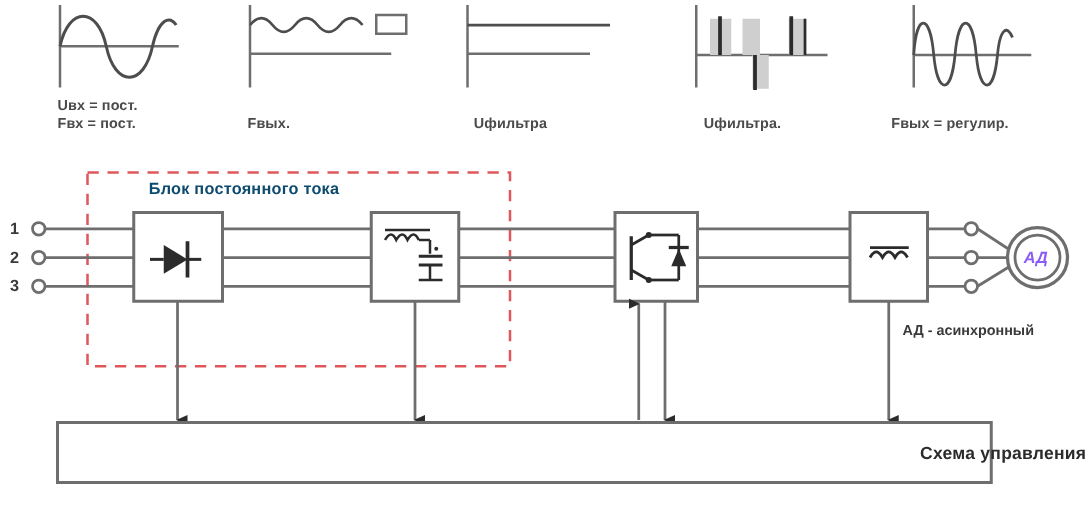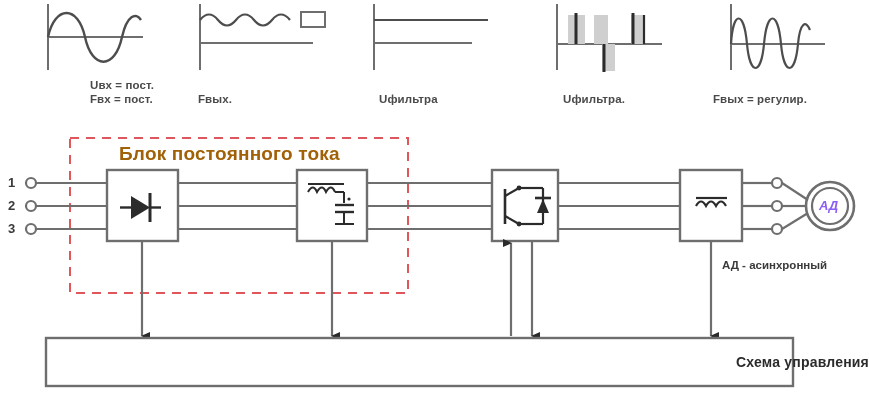--- a/index.html
+++ b/index.html
@@ -8,21 +8,21 @@
     font-family:"Liberation Sans","DejaVu Sans",sans-serif;
     color:#2b2b2b;
   }
   #stage{position:absolute;left:0;top:0;width:869px;height:408px;}
   svg.layer{position:absolute;left:0;top:0;width:869px;height:408px;overflow:visible;}
   .wf-label{
     position:absolute;font-size:11.5px;font-weight:bold;color:#4a4a4a;
     letter-spacing:.1px;white-space:nowrap;line-height:14px;text-align:center;
   }
   .blk-label{
-    position:absolute;font-size:19px;font-weight:bold;color:#a16207;
+    position:absolute;font-size:13px;font-weight:bold;color:#0c4a6e;
     white-space:nowrap;letter-spacing:.2px;
   }
   .legend-label{
     position:absolute;font-size:11.5px;font-weight:bold;color:#3a3a3a;
     text-align:center;line-height:15px;white-space:nowrap;
   }
   .ctrl-label{
     position:absolute;font-size:14px;font-weight:bold;color:#2b2b2b;
     white-space:nowrap;letter-spacing:.2px;
   }
@@ -78,21 +78,21 @@
 
     <g>
       <line x1="731" y1="4" x2="731" y2="70" stroke="#6e6e6e" stroke-width="2"></line>
       <line x1="731" y1="44" x2="825" y2="44" stroke="#6e6e6e" stroke-width="2"></line>
       <path d="M731 44 C 733 10, 744 10, 747 44 C 750 76, 761 76, 764 44
                C 767 10, 778 10, 781 44 C 784 76, 795 76, 798 44
                C 800 22, 806 20, 810 30" fill="none" stroke="#4d4d4d" stroke-width="2.2"></path>
     </g>
   </svg>
 
-  <div class="wf-label" style="left:46px;top:78px;text-align:left;margin-left:44px;">
+  <div class="wf-label" style="left:46px;top:78px;text-align:left;">
     <div>Uвх = пост.</div>
     <div>Fвх = пост.</div>
   </div>
   <div class="wf-label" style="left:198px;top:92px;">
     <div>Fвых.</div>
   </div>
   <div class="wf-label" style="left:359px;top:92px;margin-left:20px;">
     <div>Uфильтра</div>
   </div>
   <div class="wf-label" style="left:563px;top:92px;">

